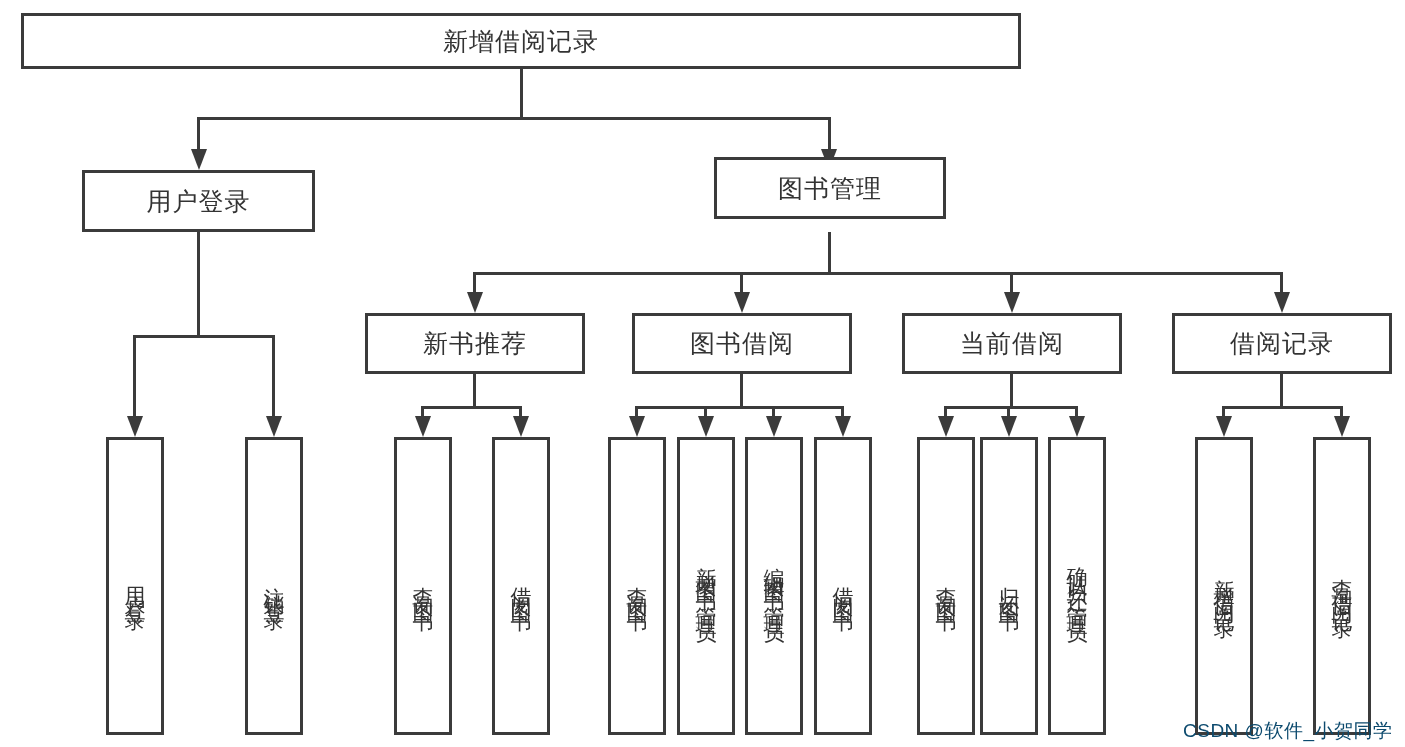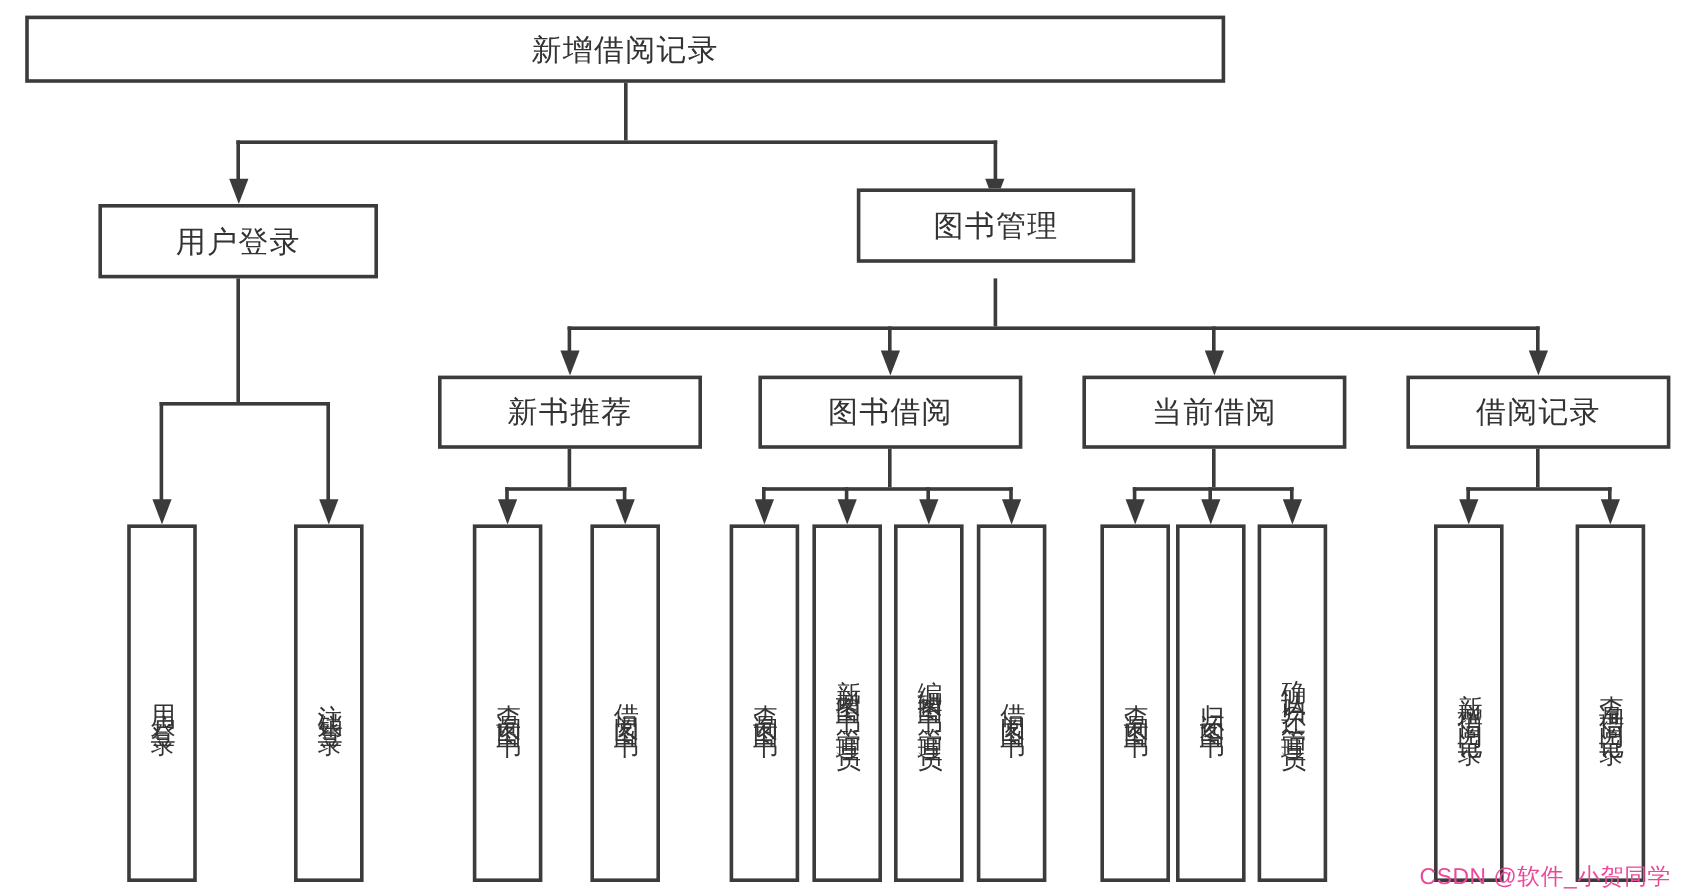--- a/index.html
+++ b/index.html
@@ -21,21 +21,21 @@
   }
   .vline{position:absolute;width:3px;background:#3b3b3b;}
   .hline{position:absolute;height:3px;background:#3b3b3b;}
   .arrow{
     position:absolute;width:0;height:0;
     border-left:8px solid transparent;border-right:8px solid transparent;
     border-top:21px solid #3b3b3b;
   }
   .watermark{
     position:absolute;left:1183px;top:718px;
-    font-size:19px;color:#ec4899;letter-spacing:0.5px;white-space:nowrap;
+    font-size:19px;color:#0c4a6e;letter-spacing:0.5px;white-space:nowrap;
   }
 </style>
 </head>
 <body>
 
 <div class="canvas">
 
   <div class="box" style="left:21px;top:13px;width:1000px;height:56px">新增借阅记录</div>
 
   <div class="vline" style="left:520px;top:69px;height:48px"></div>

